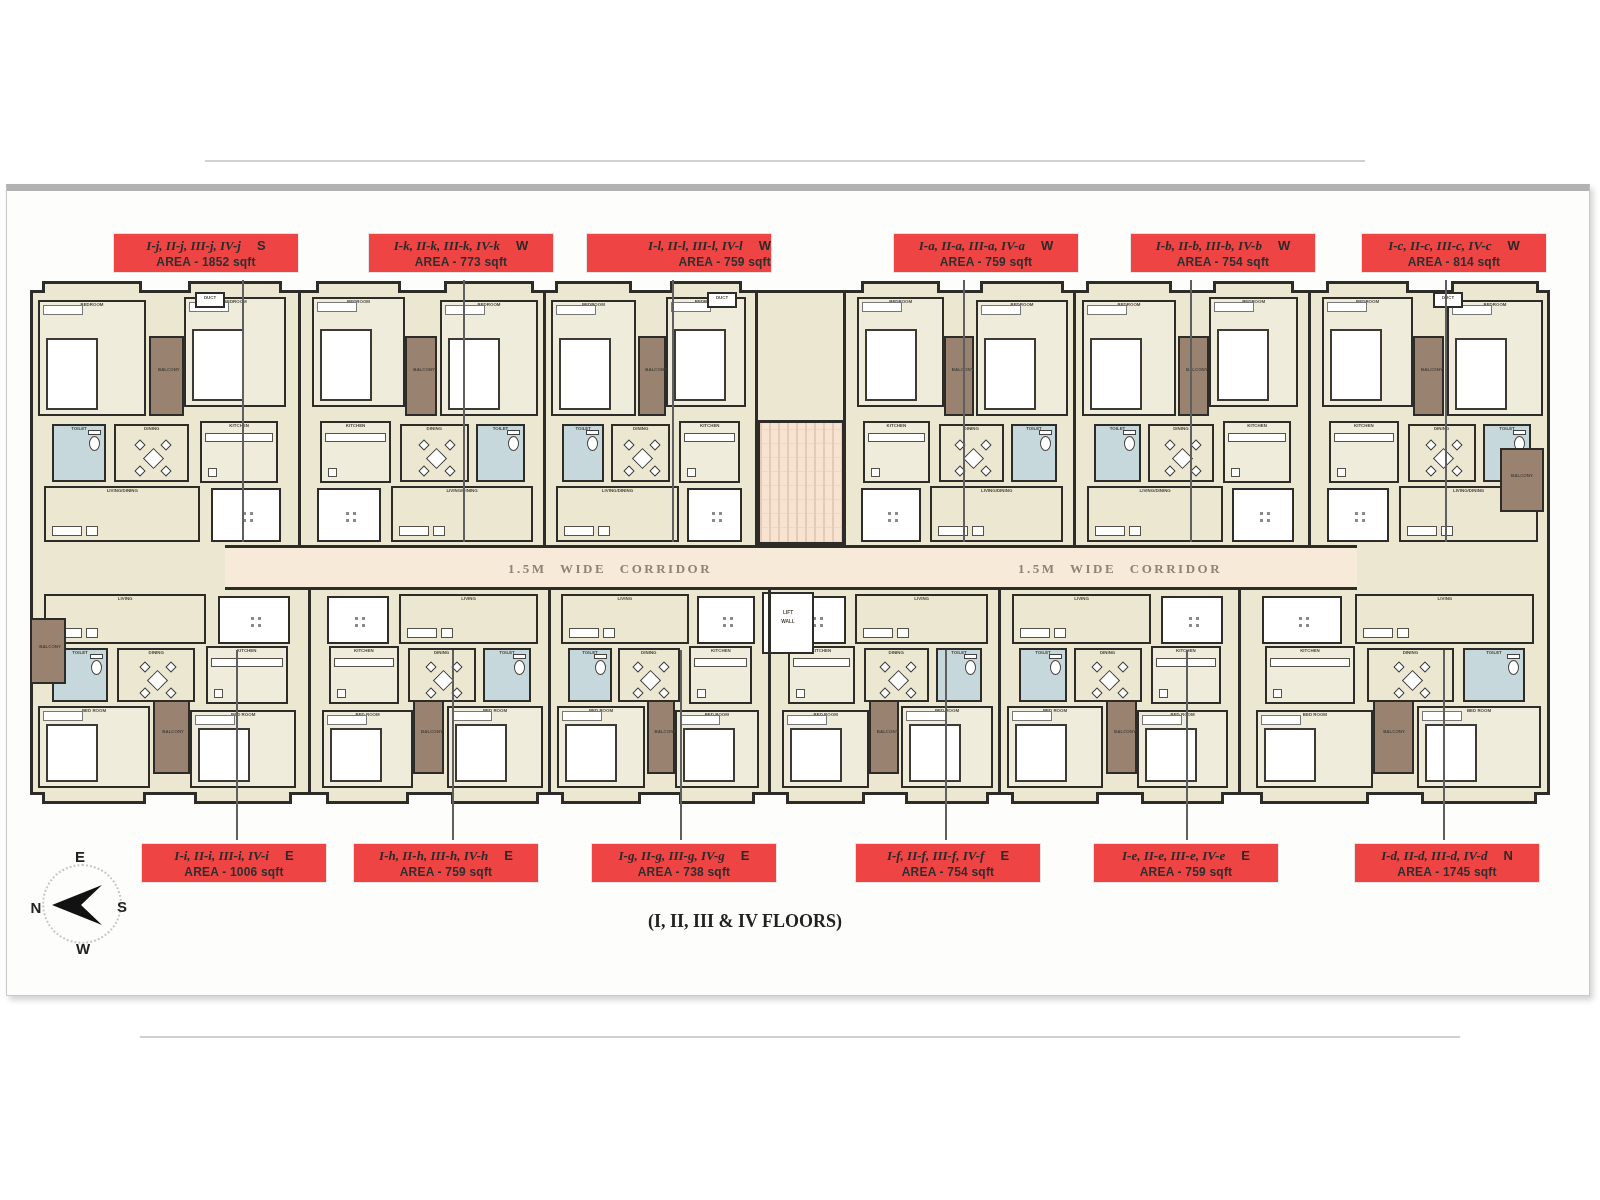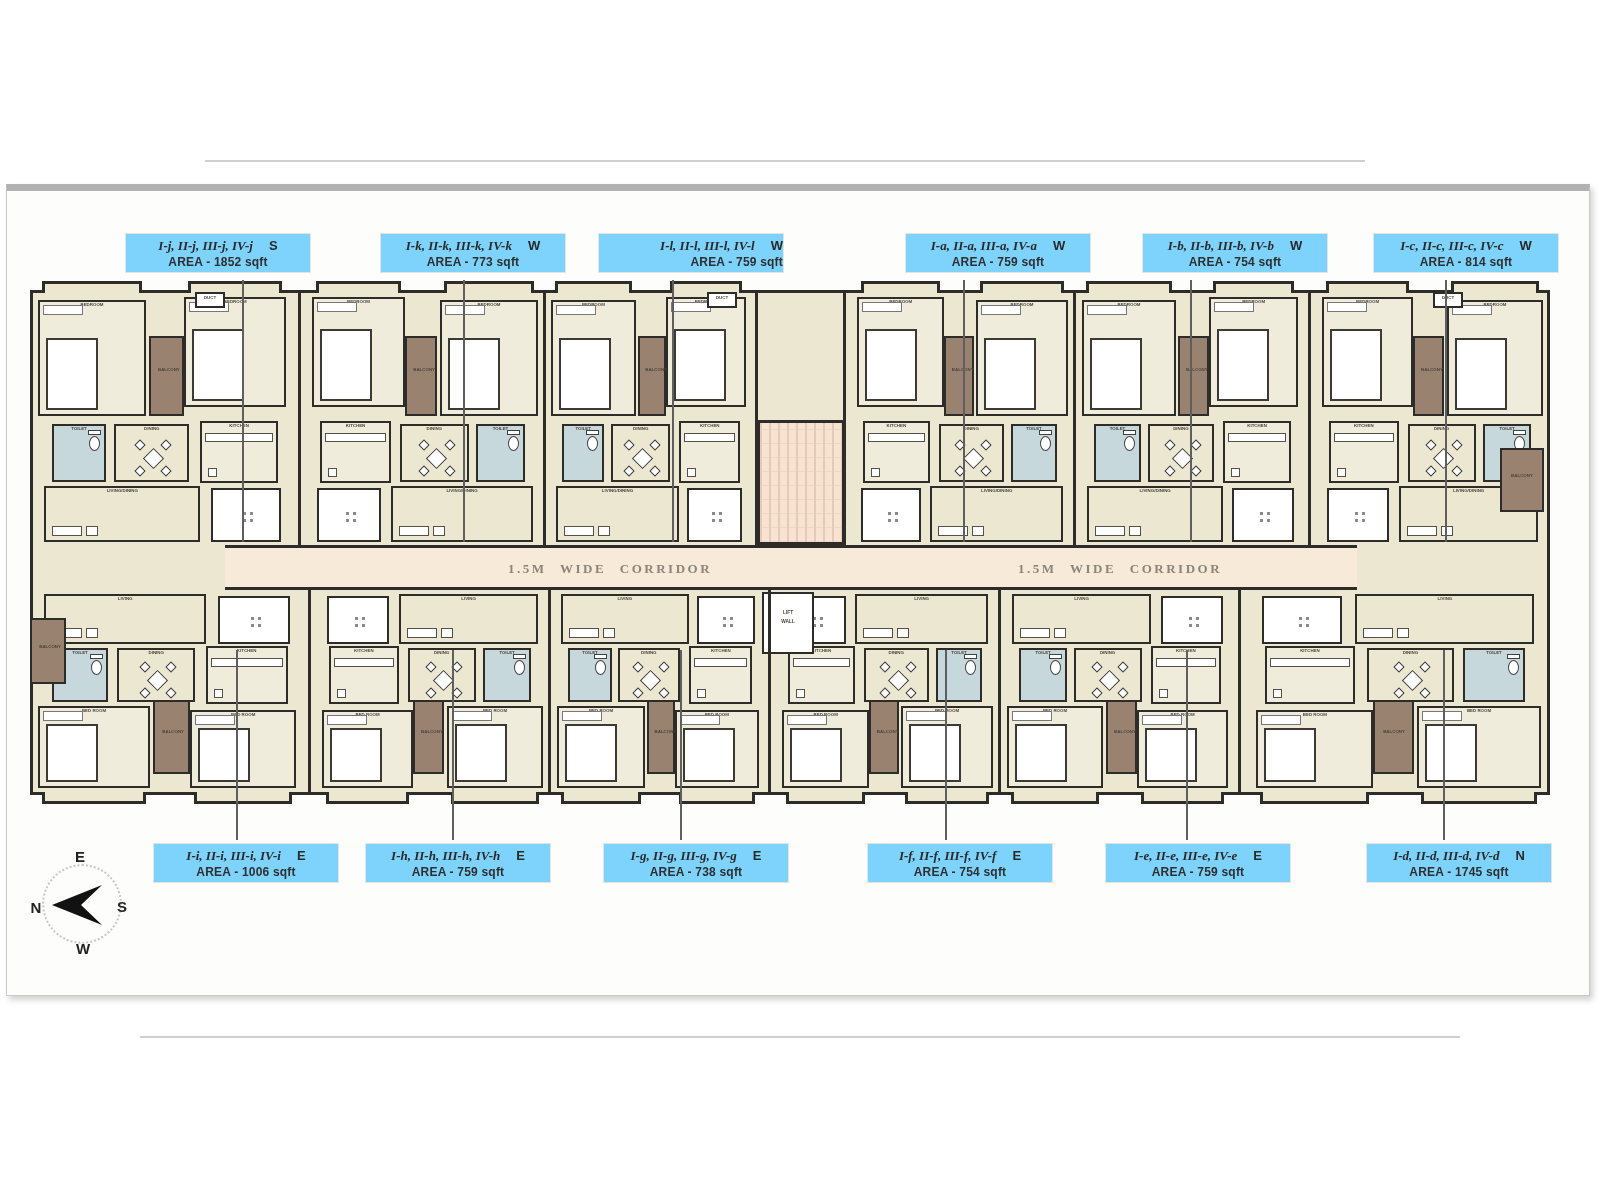--- a/index.html
+++ b/index.html
@@ -49,21 +49,21 @@
   }
   .rl.mid{top:40%;}
   .wallseg{position:absolute;background:var(--wall);z-index:4;}
   .tab{position:absolute;background:#ebe7d1;border:3px solid var(--wall);box-sizing:border-box;z-index:1;}
   .tab.top{border-bottom:none;}
   .tab.bot{border-top:none;}
   .duct{position:absolute;background:#ffffff;border:2px solid var(--wall);box-sizing:border-box;z-index:5;}
   .leader{position:absolute;width:2px;background:#5f5f5f;z-index:6;}
   .ulabel{
     position:absolute;width:184px;text-align:center;z-index:7;
-    background:#7dd3fc;border:1px solid #e4e4e2;padding:2px 0 3px 0;margin-left:12px;
+    background:#ef4444;border:1px solid #e4e4e2;padding:2px 0 3px 0;
   }
   .ucode{font-family:"Liberation Serif", serif;font-style:italic;font-weight:bold;font-size:13px;color:#2a2a2a;}
   .facing{margin-left:16px;font-weight:bold;font-size:13px;color:#2a2a2a;font-style:normal;}
   .uarea{font-weight:bold;font-size:12px;color:#2f2f2f;letter-spacing:.2px;margin-top:1px;}
   .compass{position:absolute;left:22px;top:835px;width:130px;height:130px;z-index:7;}
   .compass .ring{position:absolute;left:20px;top:29px;width:76px;height:76px;border:2px dotted #c8c8c8;border-radius:50%;}
   .compass .pt{position:absolute;font-weight:bold;font-size:15px;color:#222;transform:translate(-50%,-50%);}
   .compass .arrow{
     position:absolute;left:30px;top:50px;width:50px;height:40px;background:#121212;
     clip-path:polygon(0 50%,100% 0,58% 50%,100% 100%);
@@ -714,13 +714,14 @@
 <div class="compass">
   <div class="ring"></div>
   <div class="pt" style="left:58px;top:21px;">E</div>
   <div class="pt" style="left:14px;top:72px;">N</div>
   <div class="pt" style="left:100px;top:71px;">S</div>
   <div class="pt" style="left:61px;top:113px;">W</div>
   <div class="arrow"></div>
 </div>
 
 <div class="titleblock">
+  <div class="title-sub">(I, II, III &amp; IV FLOORS)</div>
 </div>
 
 </body></html>

